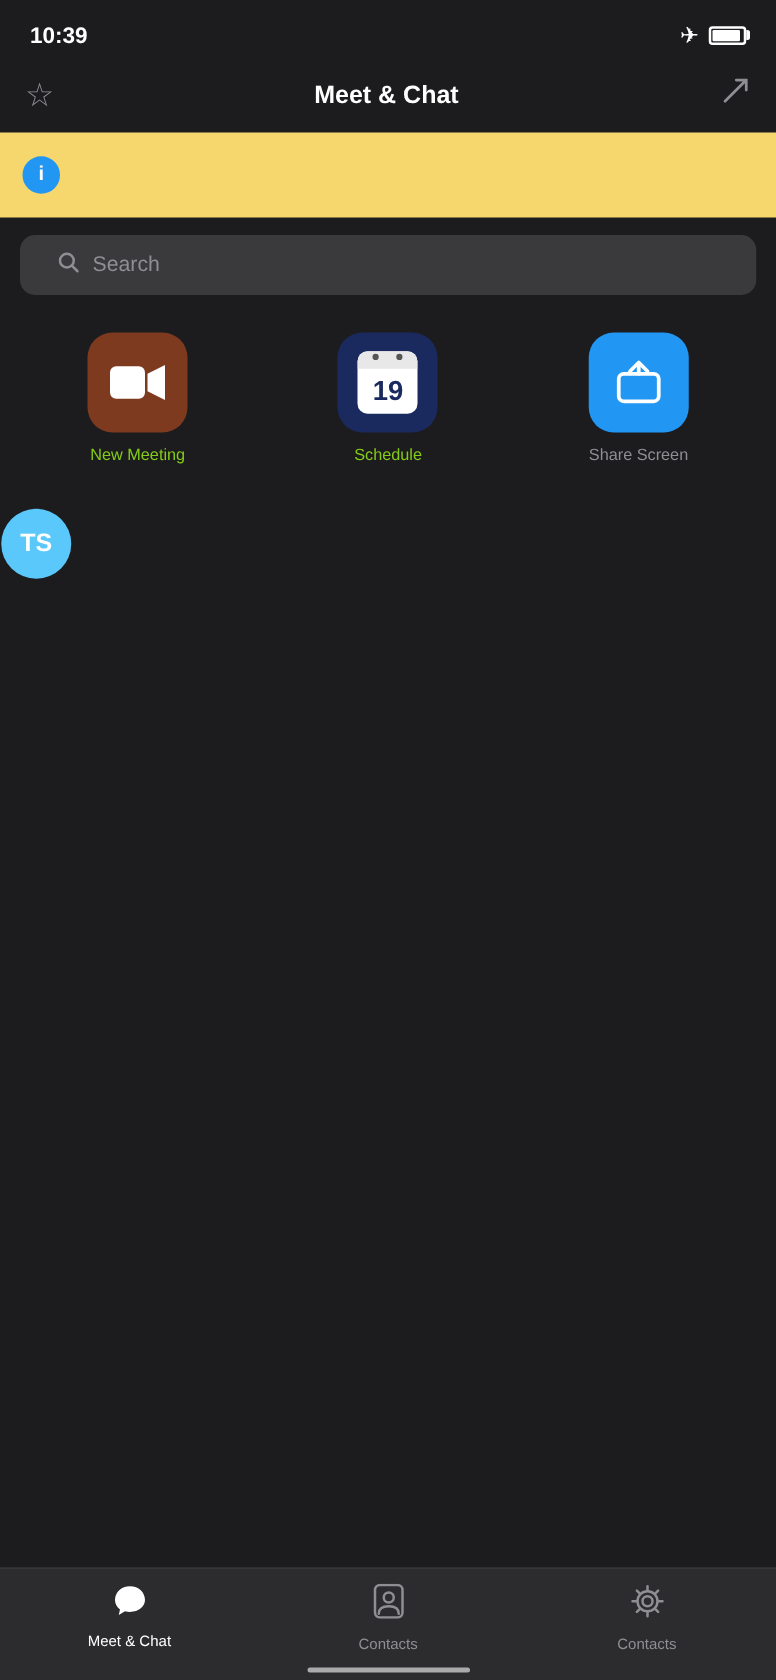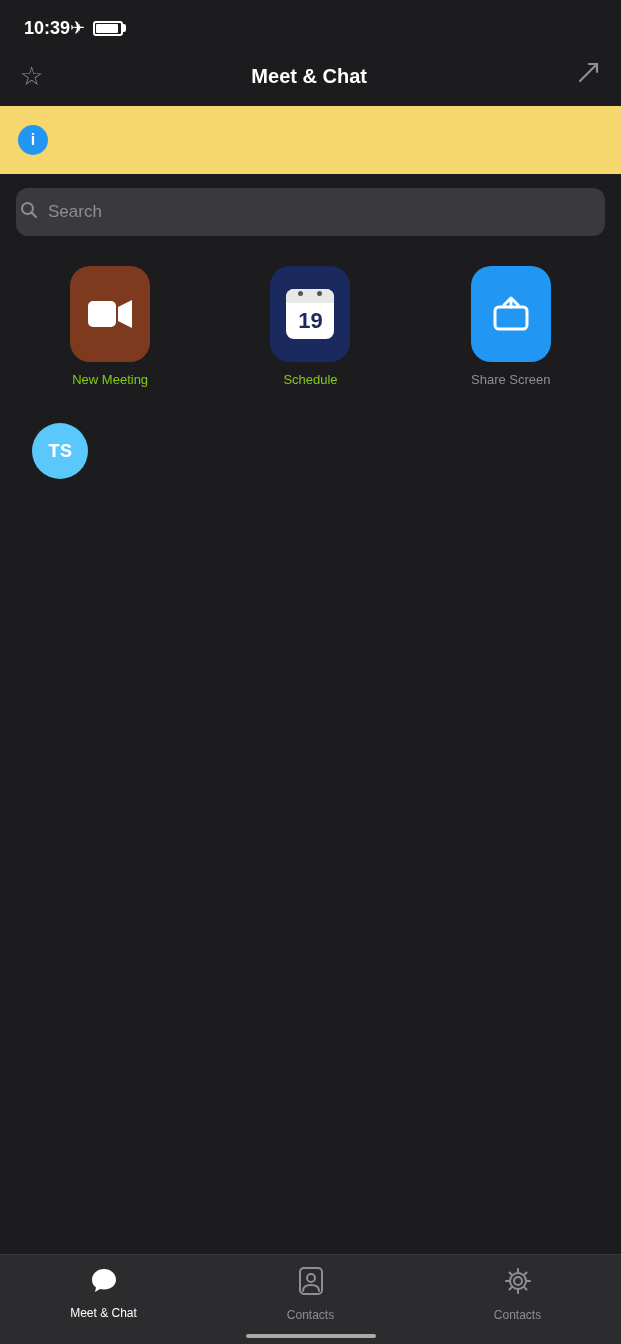--- a/index.html
+++ b/index.html
@@ -10,21 +10,21 @@
       background: #1c1c1e;
       font-family: -apple-system, 'SF Pro Display', 'Helvetica Neue', sans-serif;
       color: #ffffff;
       overflow: hidden;
       position: relative;
     }
 
     
     .status-bar {
       display: flex;
-      justify-content: flex-start;
+      justify-content: space-between;
       align-items: center;
       padding: 14px 24px 8px;
       height: 50px;
     }
 
     .status-time {
       font-size: 18px;
       font-weight: 600;
       color: #fff;
     }
@@ -132,21 +132,21 @@
     .search-container {
       padding: 14px 16px;
     }
 
     .search-bar {
       background: #3a3a3c;
       border-radius: 12px;
       display: flex;
       align-items: center;
       gap: 10px;
-      padding: 12px 4px;
+      padding: 12px 30px;
       height: 48px;
     }
 
     .search-icon-svg {
       color: #8e8e93;
       font-size: 16px;
     }
 
     .search-placeholder {
       color: #8e8e93;
@@ -164,21 +164,21 @@
       display: flex;
       flex-direction: column;
       align-items: center;
       gap: 10px;
       cursor: pointer;
       width: 100px;
     }
 
     .action-icon-wrap {
       width: 80px;
-      height: 96px;
+      height: 80px;
       border-radius: 20px;
       display: flex;
       align-items: center;
       justify-content: center;
     }
 
     .action-icon-wrap.orange { background: #7d3a1f; }
     .action-icon-wrap.blue { background: #1d7ef5; }
     .action-icon-wrap.dark-blue { background: #1a2a5e; }
     .action-icon-wrap.light-blue { background: #2196f3; }
@@ -231,22 +231,21 @@
       font-size: 22px;
       font-weight: 700;
       display: flex;
       align-items: center;
       justify-content: center;
       flex: 1;
     }
 
     
     .user-list {
-      padding: 20px 32px 10px;
-      font-family: Liberation Mono, monospace;
+      padding: 20px 1px 10px;
     }
 
     .user-item {
       display: flex;
       align-items: center;
       gap: 16px;
       padding: 6px 0;
       cursor: pointer;
     }
 

